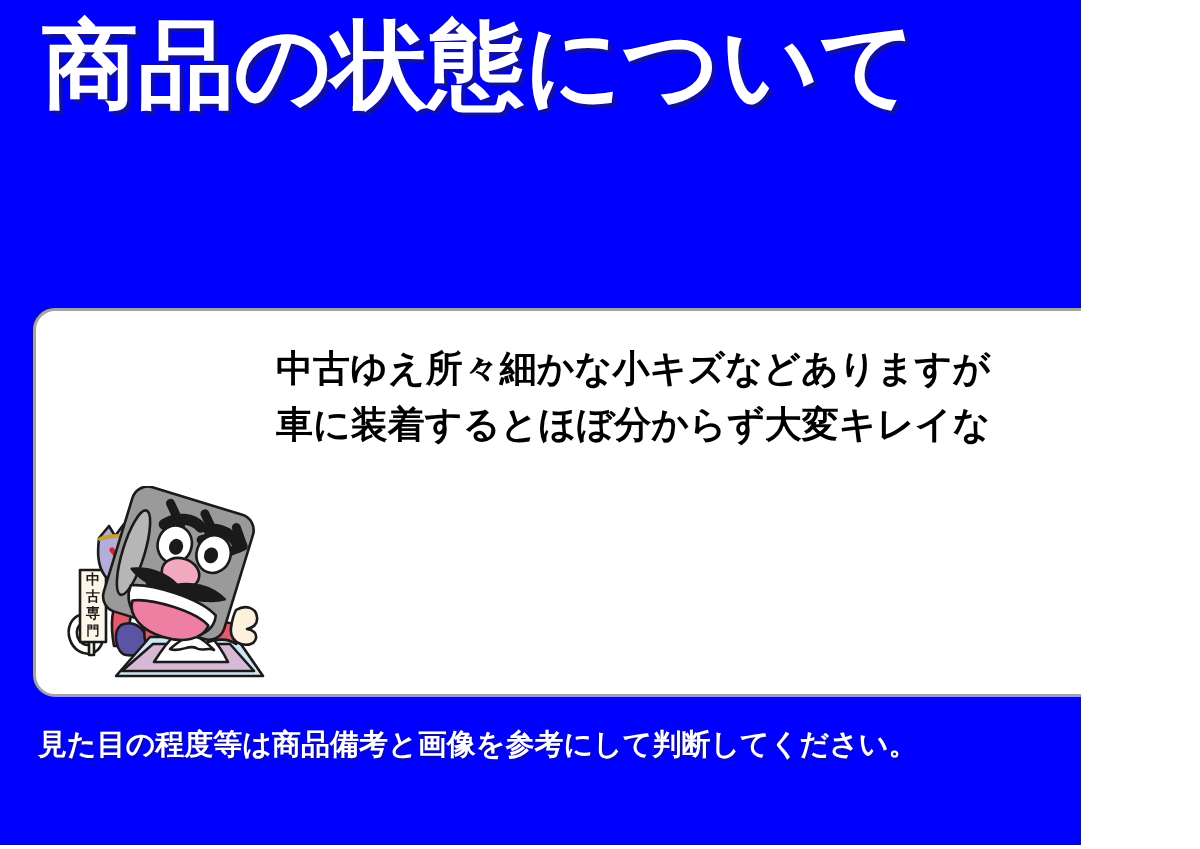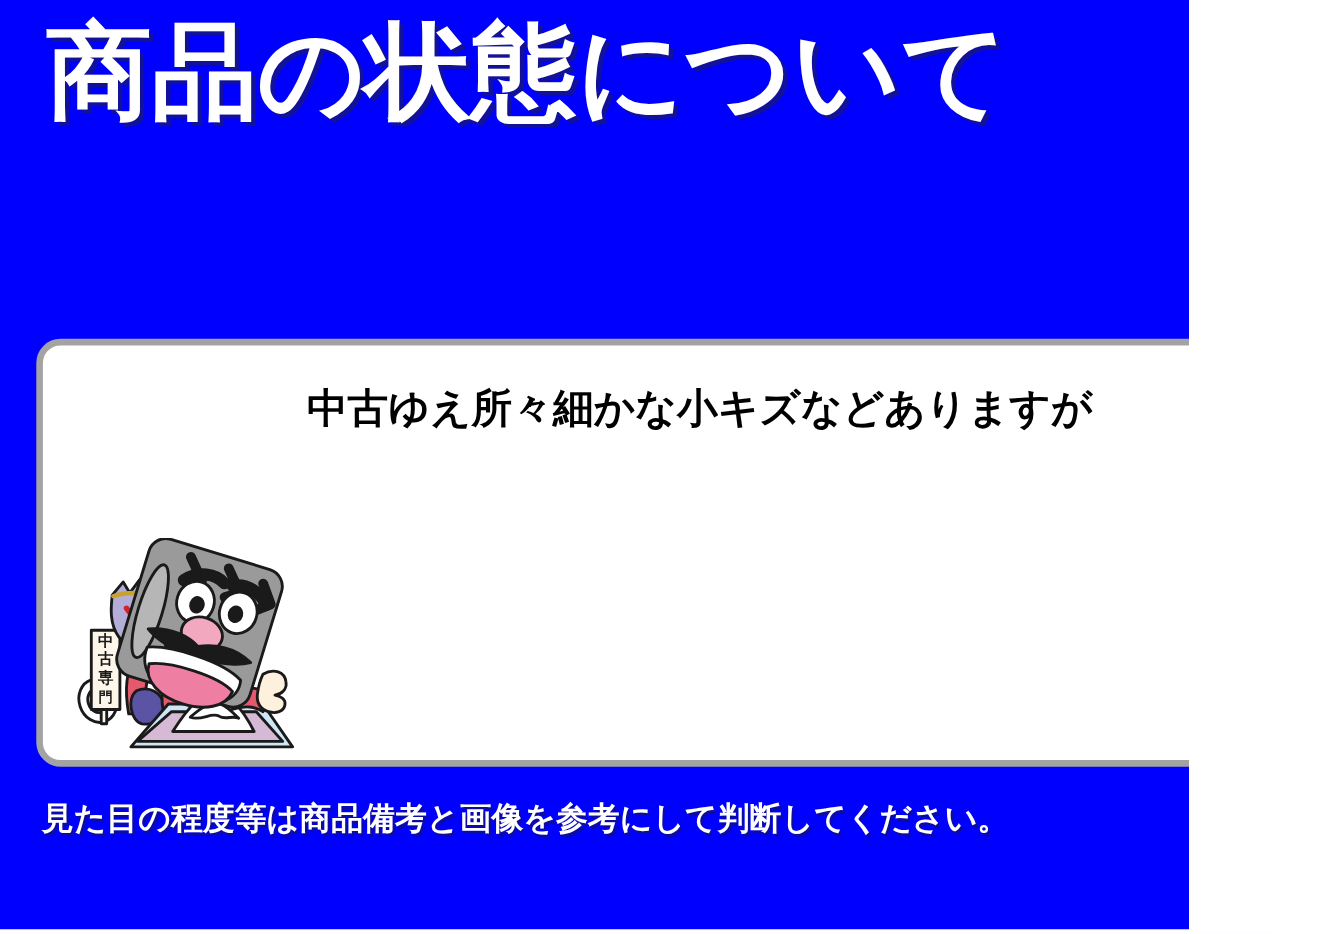--- a/index.html
+++ b/index.html
@@ -55,21 +55,21 @@
     letter-spacing: 1px;
   }
   
   .card {
     position: absolute;
     left: 33px;
     top: 308px;
     width: 1130px;
     height: 389px;
     background: #ffffff;
-    border: 6px solid #a3a3a3;
+    border: 3px solid #a3a3a3;
     border-radius: 22px;
     box-sizing: border-box;
   }
   .card-text {
     position: absolute;
     left: 240px;
     top: 30px;
     font-size: 37px;
     line-height: 56px;
     font-weight: 700;
@@ -113,20 +113,21 @@
 
   <div class="blue-panel"></div>
 
   <div class="title">商品の状態について</div>
 
 
   <div class="card">
 
     <div class="card-text">
       <div>中古ゆえ所々細かな小キズなどありますが</div>
+      <div>車に装着するとほぼ分からず大変キレイな</div>
     </div>
 
     <div class="mascot">
       <svg width="215" height="195" viewBox="0 0 215 195" xmlns="http://www.w3.org/2000/svg">
         <g stroke="#1a1a1a" stroke-width="2.6" stroke-linejoin="round" stroke-linecap="round">
 
           <ellipse cx="28" cy="148" rx="17" ry="20" fill="#ffffff" transform="rotate(-18 28 148)"></ellipse>
           <ellipse cx="28" cy="148" rx="9" ry="11" fill="#ffffff" transform="rotate(-18 28 148)"></ellipse>
 
           <rect x="31" y="107" width="5" height="62" fill="#fdf7ea"></rect>

